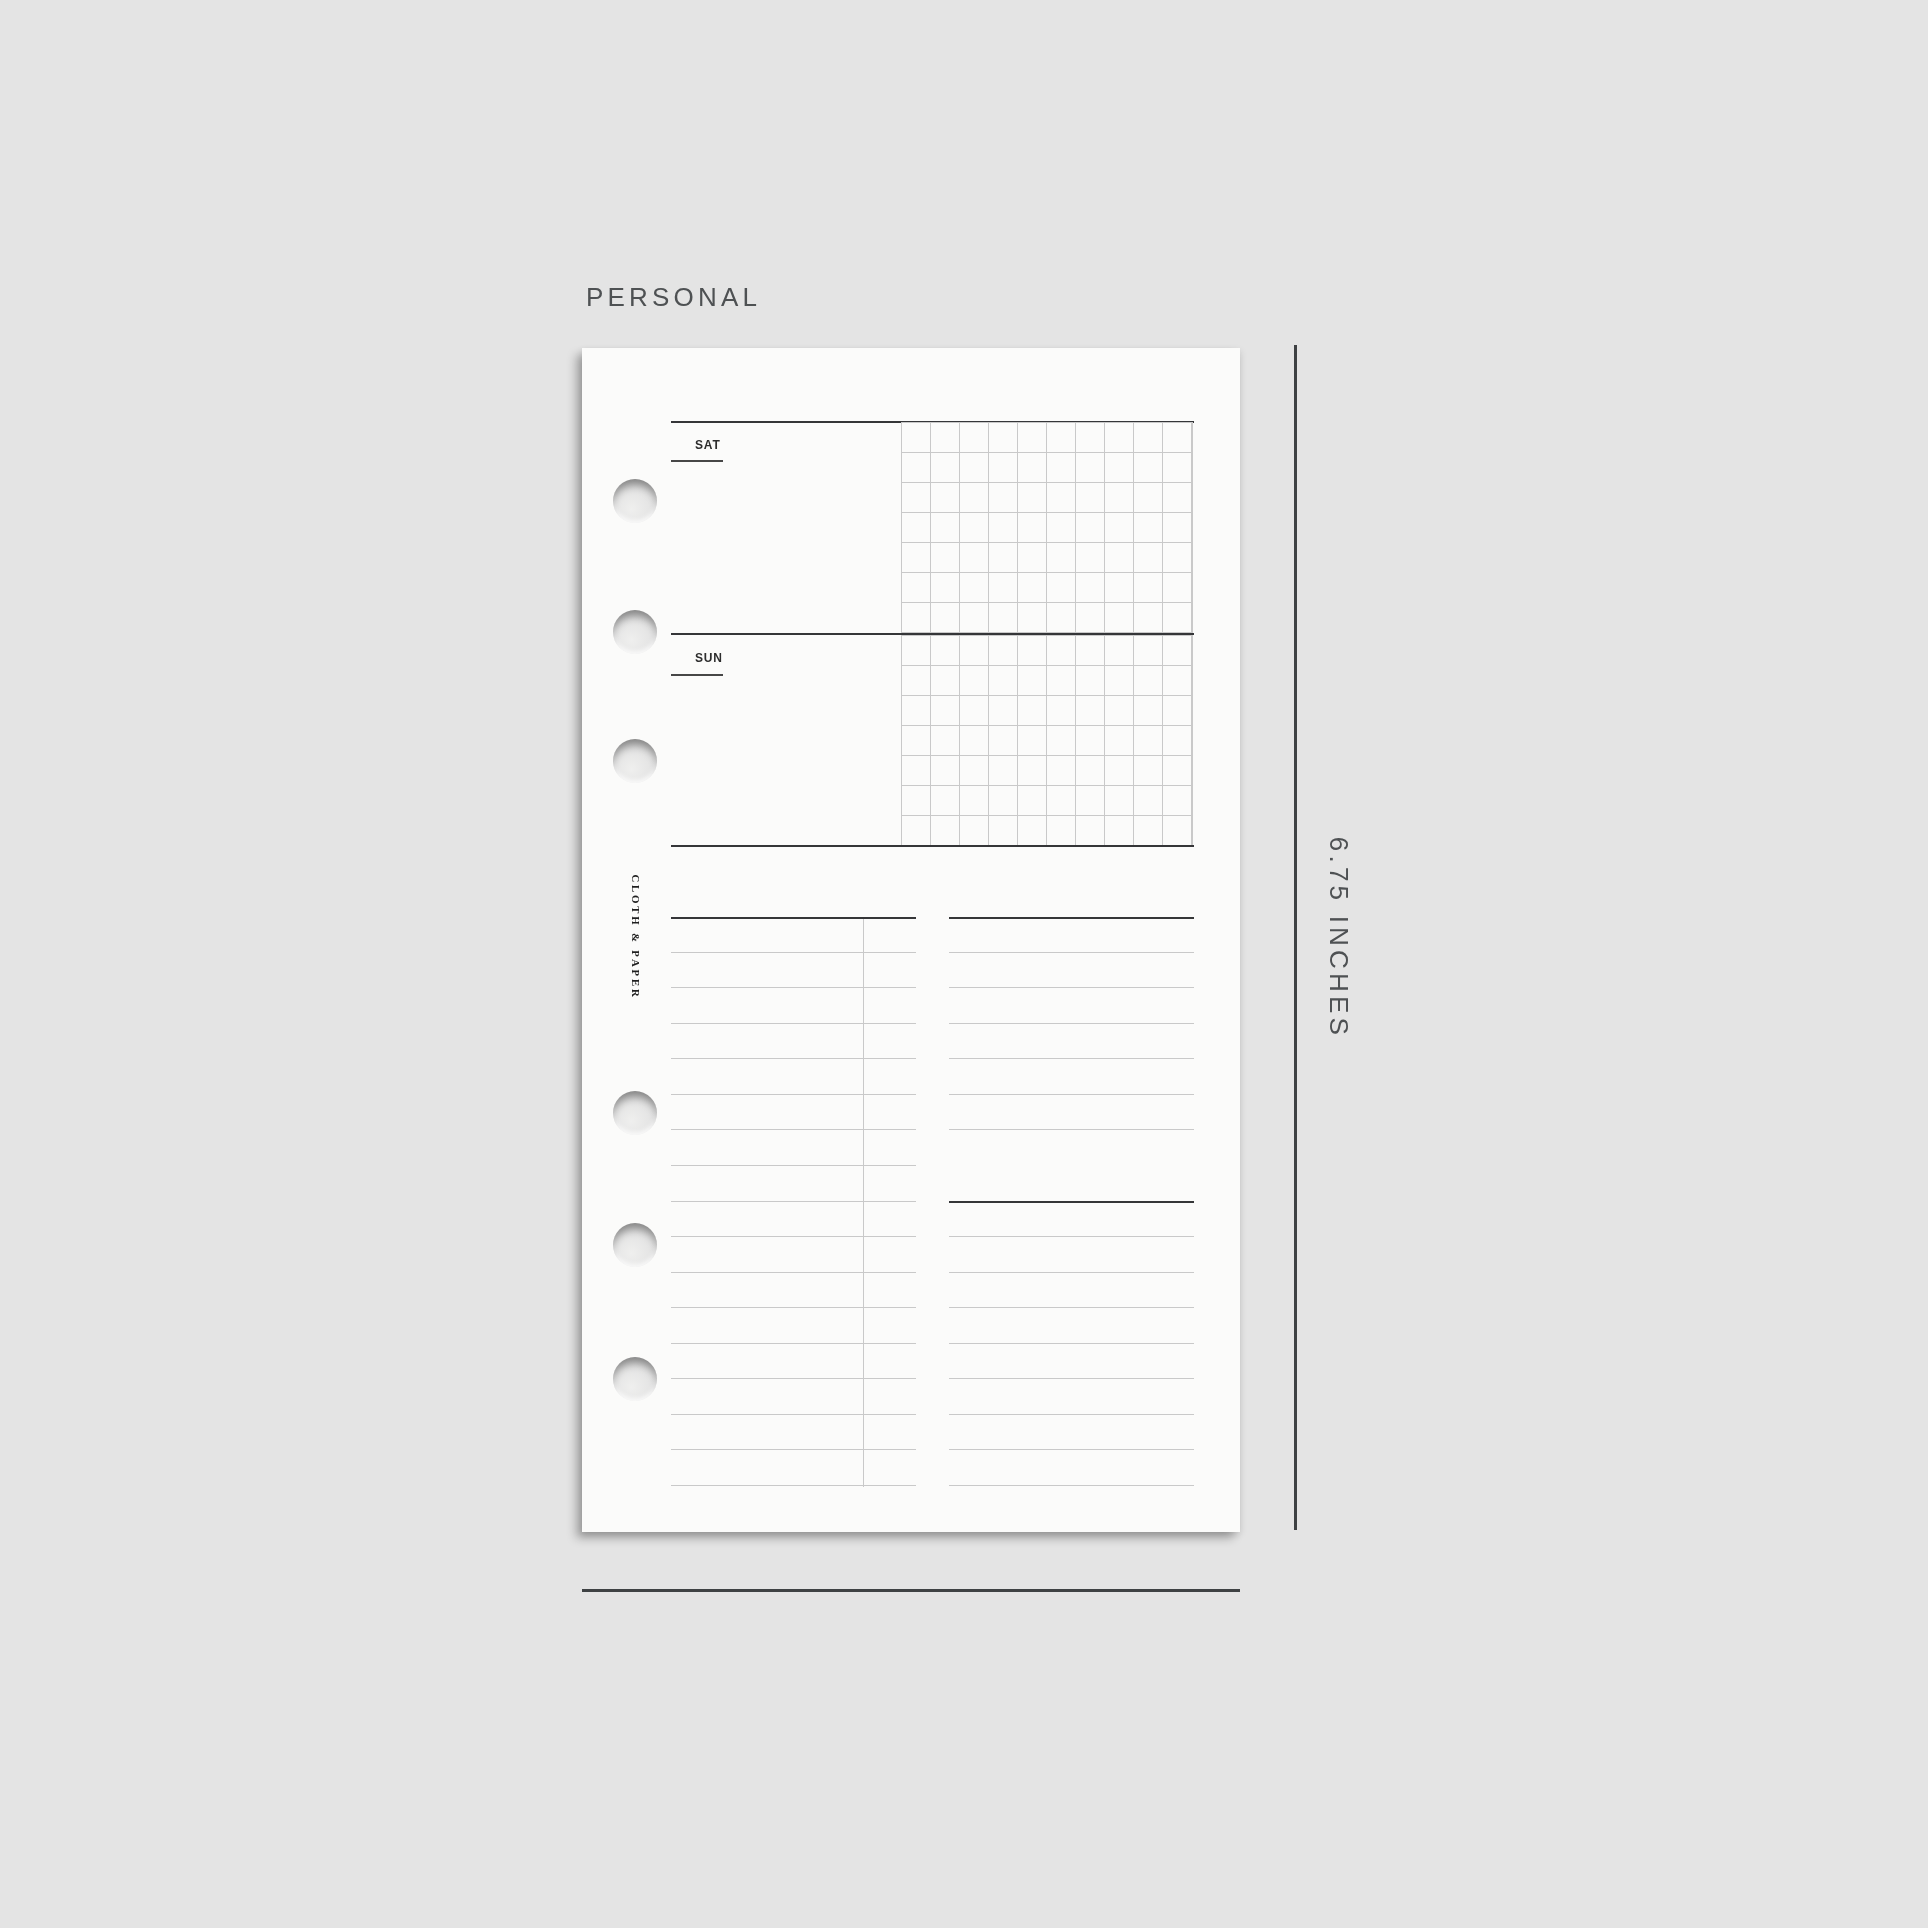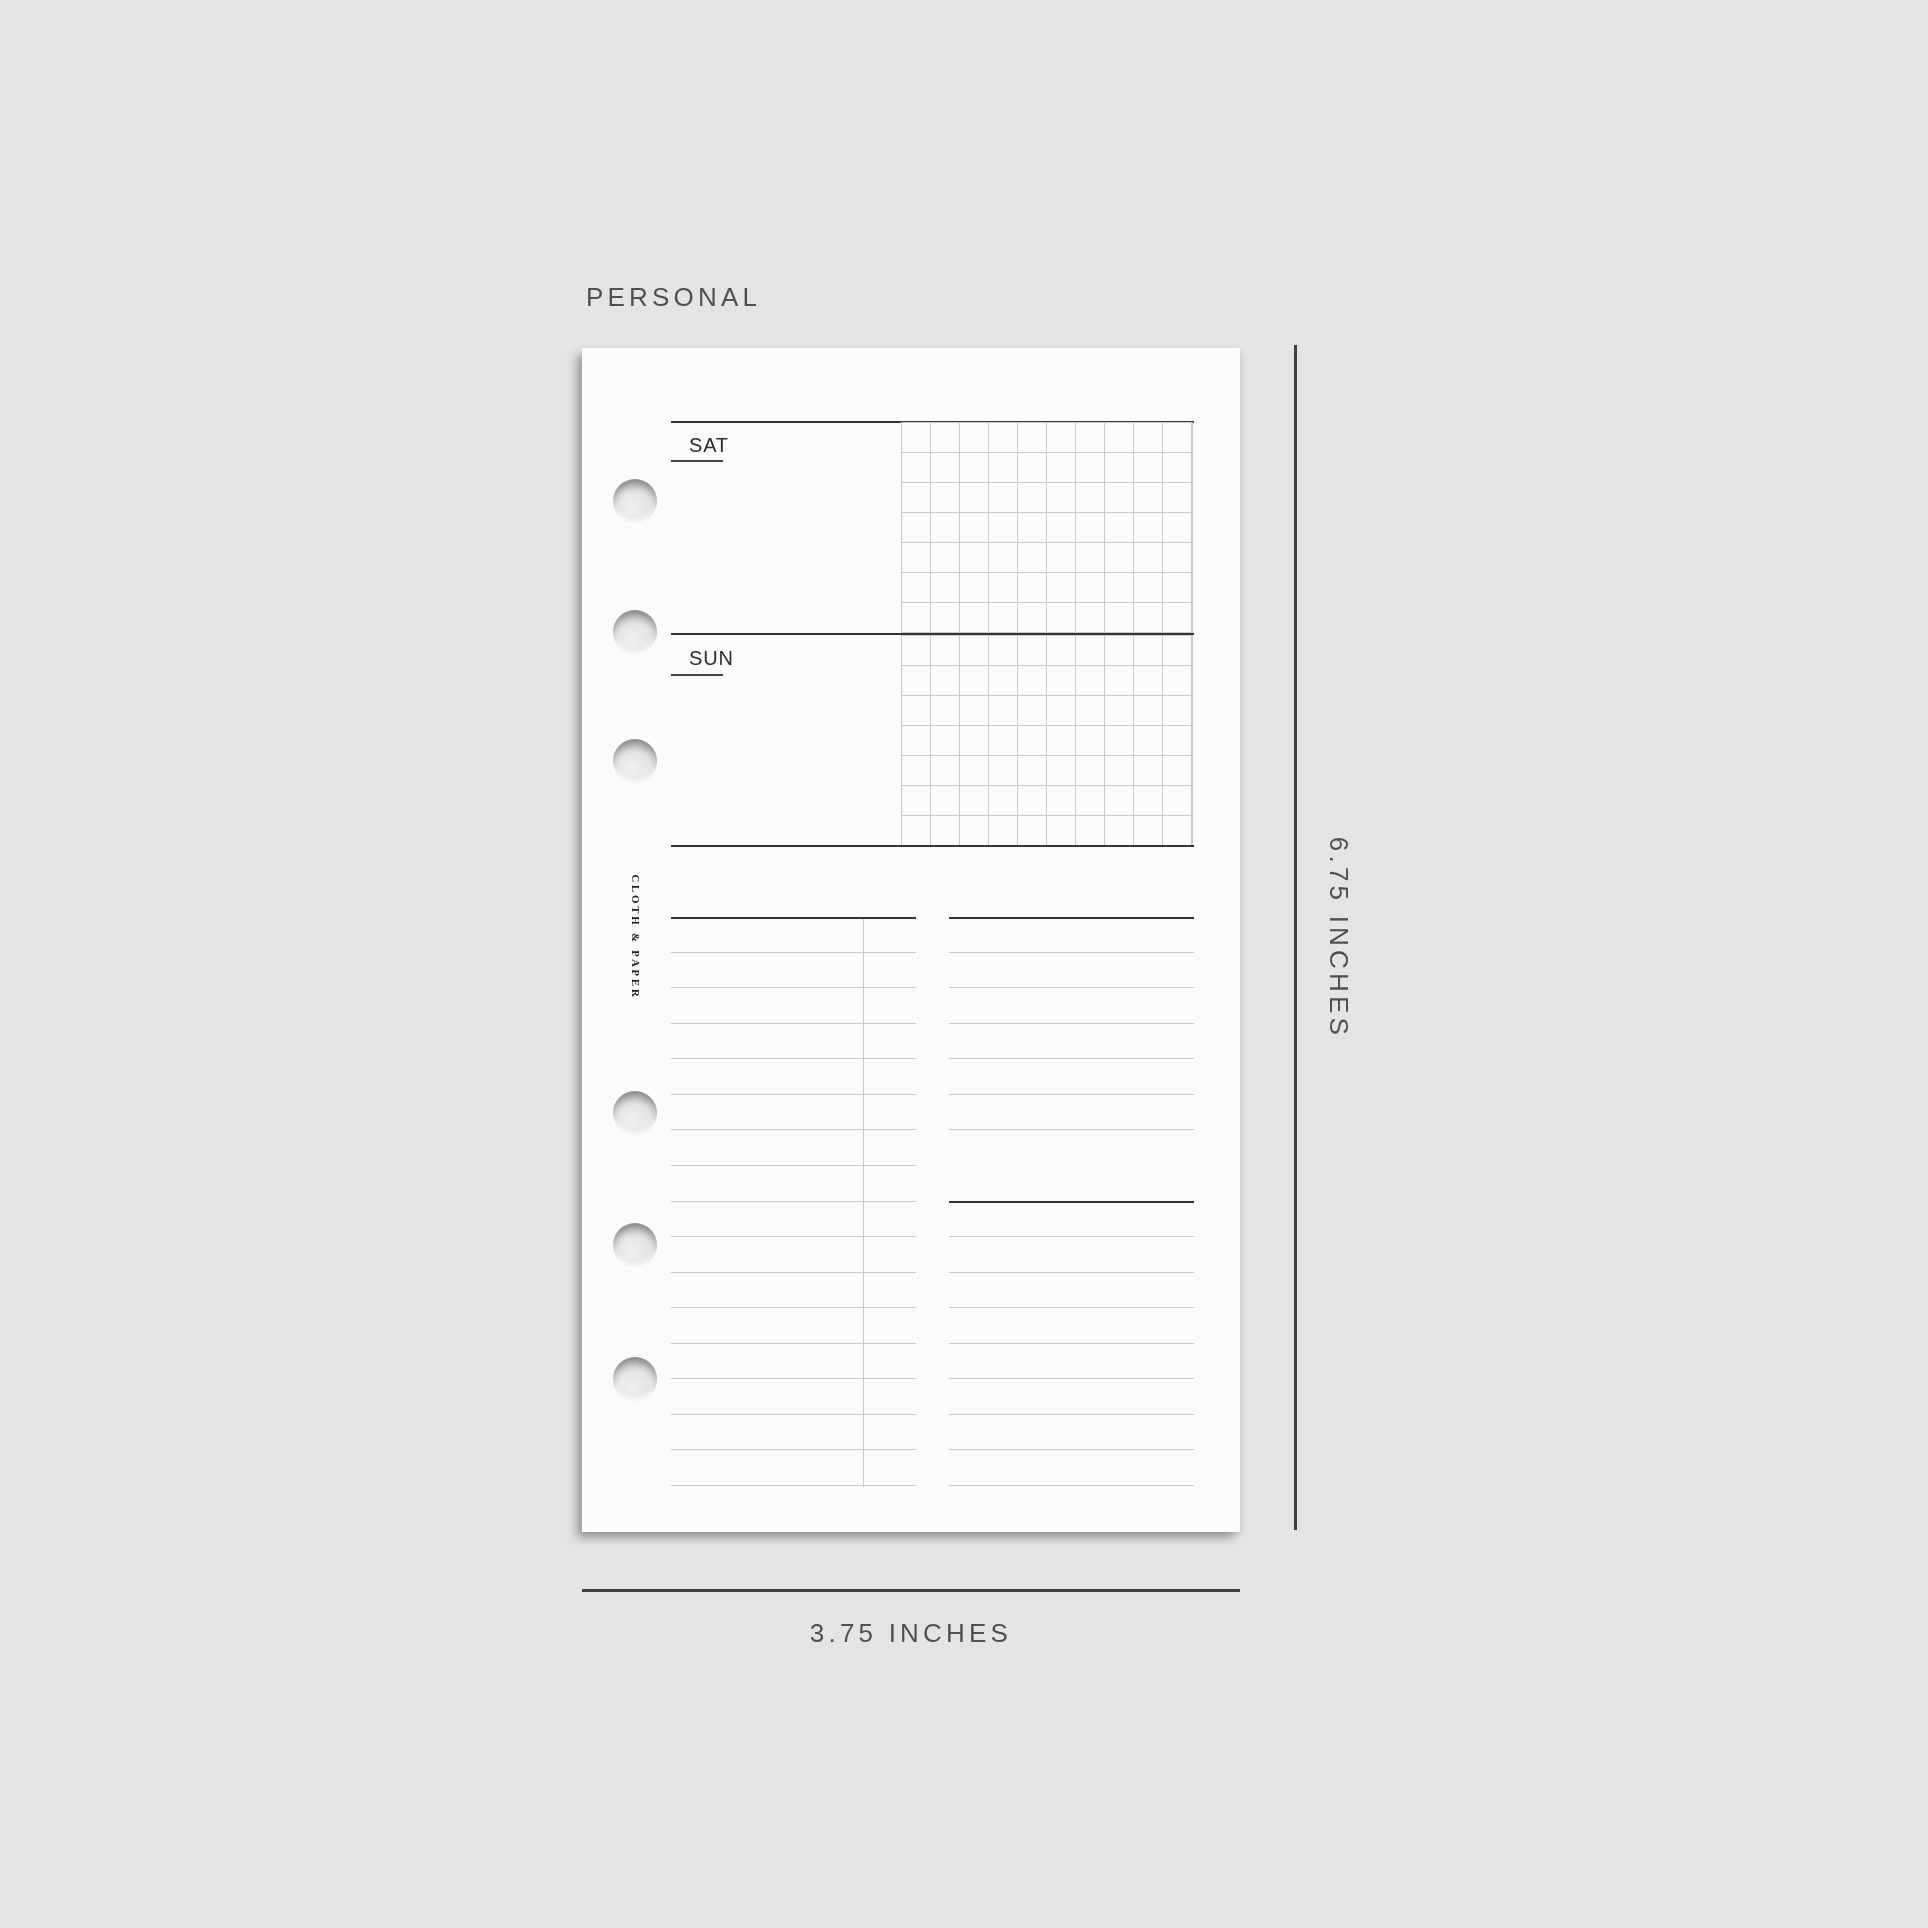--- a/index.html
+++ b/index.html
@@ -42,23 +42,23 @@
   .grid{
     position:absolute;left:319px;width:292px;
     background-image:
       repeating-linear-gradient(to right, var(--rule-light) 0, var(--rule-light) 0.9px, transparent 0.9px, transparent 29px),
       repeating-linear-gradient(to bottom, var(--rule-light) 0, var(--rule-light) 0.9px, transparent 0.9px, transparent 30px);
     border-right:0.9px solid var(--rule-light);
     box-sizing:border-box;
   }
 
   .day-label{
-    position:absolute;left:107px;
-    font-size:20px;letter-spacing:0.8px;color:var(--day-text);
-    font-weight:400;line-height:19px;white-space:nowrap;
+    position:absolute;left:113px;
+    font-size:12px;letter-spacing:0.8px;color:var(--day-text);
+    font-weight:700;line-height:19px;white-space:nowrap;
   }
   .day-underline{position:absolute;left:89px;width:52px;height:1.9px;background:#474747;}
 
   .hole{
     position:absolute;left:31px;width:44px;height:44px;border-radius:50%;
     background:radial-gradient(circle at 42% 68%, #efefee 0%, #e3e3e3 55%, #d8d8d8 100%);
     box-shadow:inset 0 8.5px 8.5px -2.8px rgba(0,0,0,0.40), inset 0 -2.8px 4.7px rgba(255,255,255,0.75);
   }
 
   .brand-vertical{
@@ -155,15 +155,14 @@
         <div class="hole" style="top: 391px;"></div>
         <div class="hole" style="top: 743px;"></div>
         <div class="hole" style="top: 875px;"></div>
         <div class="hole" style="top: 1009px;"></div>
       </div>
   </div>
 
   <div class="vdim-line"></div>
   <div class="vdim-label">6.75 INCHES</div>
   <div class="hdim-line"></div>
-  <div class="hdim-label">3.75 INCHES</div>
 </div>
 
 
 </body></html>

